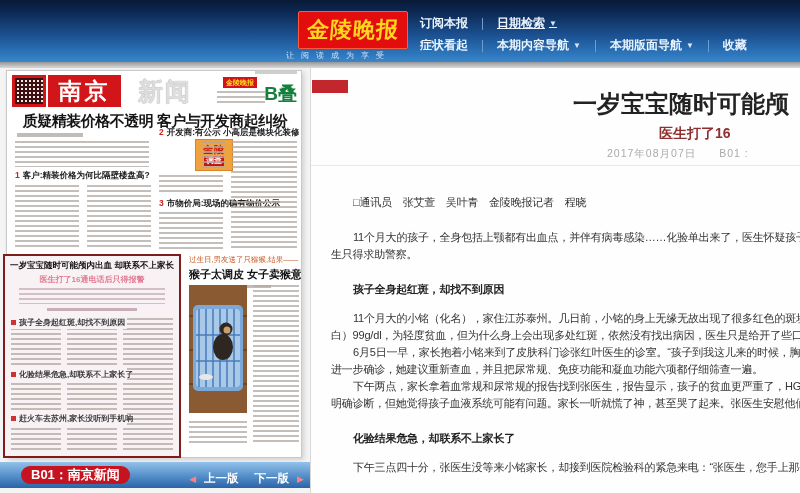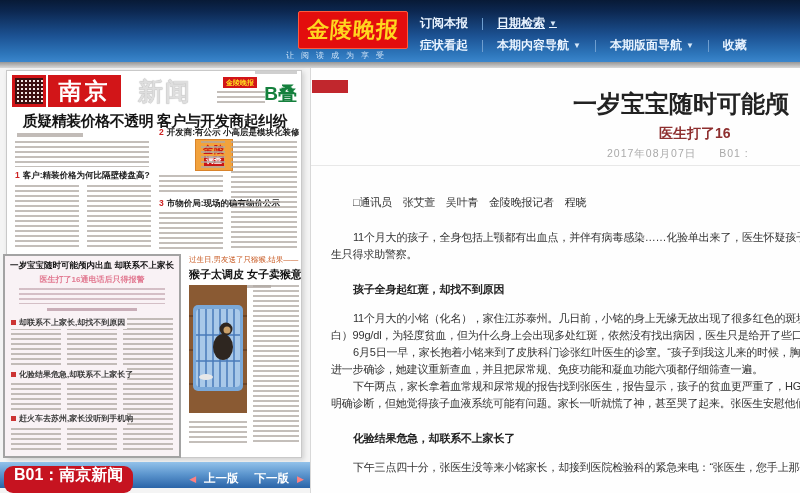--- a/index.html
+++ b/index.html
@@ -52,40 +52,40 @@
 
   .sec-head { position:absolute; font-size:8.5px; font-weight:bold; color:#222; white-space:nowrap; overflow:hidden; cursor:pointer; }
   .sec-num { color:#cc2222; margin-right:3px; font-weight:bold; }
 
   .stamp { position:absolute; left:152px; top:68px; width:38px; height:32px; background:#f2a23c;
     border:1px solid #d9832a; display:flex; flex-direction:column; align-items:center; justify-content:center;margin-left:36px; }
   .stamp-top { font-size:10px; font-weight:bold; color:#c81414; line-height:11px; letter-spacing:1px; }
   .stamp-bot { font-size:8px; font-weight:bold; color:#fff; background:#c81414; line-height:10px; padding:0 2px; margin-top:1px; }
 
   .featured { position:absolute; left:-4px; top:183px; width:178px; height:204px; background:#f9f2f5;
-    border:2px solid #a3a3a3; cursor:pointer; }
+    border:2px solid #7f1d1d; cursor:pointer; }
   .fb-title { margin-top:4px; text-align:center; font-size:8.5px; font-weight:bold; color:#111; white-space:nowrap; overflow:hidden; }
   .fb-sub { text-align:center; font-size:8px; font-weight:bold; color:#e27a92; white-space:nowrap; overflow:hidden; margin-top:2px; }
   .fb-intro { position:absolute; left:14px; top:32px; width:146px; height:16px; }
   .fb-byline { position:absolute; left:42px; top:52px; width:90px; height:3px; background:#c9aeb8; }
   .fb-sub-head { position:absolute; font-size:8px; font-weight:bold; color:#3a3a3a; white-space:nowrap;
     background:#f9f2f5; padding:1px 0; z-index:2; }
   .fb-mark { display:inline-block; width:5px; height:5px; background:#cc3333; margin-right:3px; }
   .fb-col { z-index:1; }
 
   .monkey { position:absolute; left:182px; top:184px; width:112px; height:204px; }
   .mk-teaser { font-size:7.5px; color:#c7571f; white-space:nowrap; overflow:hidden; }
   .mk-head { font-size:11px; font-weight:bold; color:#111; white-space:nowrap; overflow:hidden; margin-top:2px; cursor:pointer; }
   .mk-byline { width:82px; height:3px; background:#c2bcb8; margin-top:3px; }
   .mk-photo { position:absolute; left:0; top:30px; width:58px; height:128px; }
 
   .np-footer { position:absolute; left:0; top:394px; width:310px; height:26px;
     background:linear-gradient(180deg,#93c2ea 0%,#5e97cf 45%,#2a64a8 100%); }
-  .np-pill { position:absolute; left:4px; top:4px; height:27px; padding:0 10px; background:#c61320;
-    border-radius:9px; color:#fff; font-size:16px; font-weight:bold; line-height:18px; white-space:nowrap; }
+  .np-pill { position:absolute; left:21px; top:4px; height:18px; padding:0 10px; background:#c61320;
+    border-radius:9px; color:#fff; font-size:13px; font-weight:bold; line-height:18px; white-space:nowrap; }
   .pager { position:absolute; right:6px; top:5px; display:flex; align-items:center; color:#fff;
     font-size:11.5px; font-weight:bold; }
   .pg-btn { cursor:pointer; margin:4px 8px; white-space:nowrap; }
   .pg-arrow { color:#ff8080; font-size:9px; }
 
   
   .right-panel { position:absolute; top:68px; left:310px; width:490px; height:425px; background:#fefefe;
     border-left:1px solid #d8d8d8; overflow:hidden; }
   .red-frag { position:absolute; left:1px; top:12px; width:36px; height:13px; background:#c1272d; }
   .art-title { position:absolute; left:262px; top:20px; font-size:24px; font-weight:bold; color:#222; white-space:nowrap; }
@@ -182,21 +182,21 @@
       <div class="abs ph" style="left:224px; top:70px; width:66px; height:108px;"></div>
 
       <div class="featured">
         <div class="fb-title">一岁宝宝随时可能颅内出血 却联系不上家长</div>
         <div class="fb-sub">医生打了16通电话后只得报警</div>
         <div class="fb-intro ph-pink"></div>
         <div class="fb-byline"></div>
         <div class="abs ph fb-col" style="left:6px; top:62px; width:50px; height:134px;"></div>
         <div class="abs ph fb-col" style="left:62px; top:62px; width:50px; height:134px;"></div>
         <div class="abs ph fb-col" style="left:118px; top:62px; width:50px; height:134px;"></div>
-        <div class="fb-sub-head" style="left:6px; top:60px; width:116px;"><span class="fb-mark"></span><span>却联系不上家长,却找不到原因</span></div>
+        <div class="fb-sub-head" style="left:6px; top:60px; width:116px;"><span class="fb-mark"></span><span>孩子全身起红斑,却找不到原因</span></div>
         <div class="fb-sub-head" style="left:6px; top:112px; width:116px;"><span class="fb-mark"></span><span>化验结果危急,却联系不上家长了</span></div>
         <div class="fb-sub-head" style="left:6px; top:156px; width:116px;"><span class="fb-mark"></span><span>赶火车去苏州,家长没听到手机响</span></div>
       </div>
 
       <div class="monkey">
         <div class="mk-teaser">过生日,男友送了只猕猴,结果——</div>
         <div class="mk-head">猴子太调皮 女子卖猴意外获刑</div>
         <div class="mk-byline"></div>
         <svg class="mk-photo" viewBox="0 0 58 128">
           <rect width="58" height="128" fill="#8a5a33"></rect>

